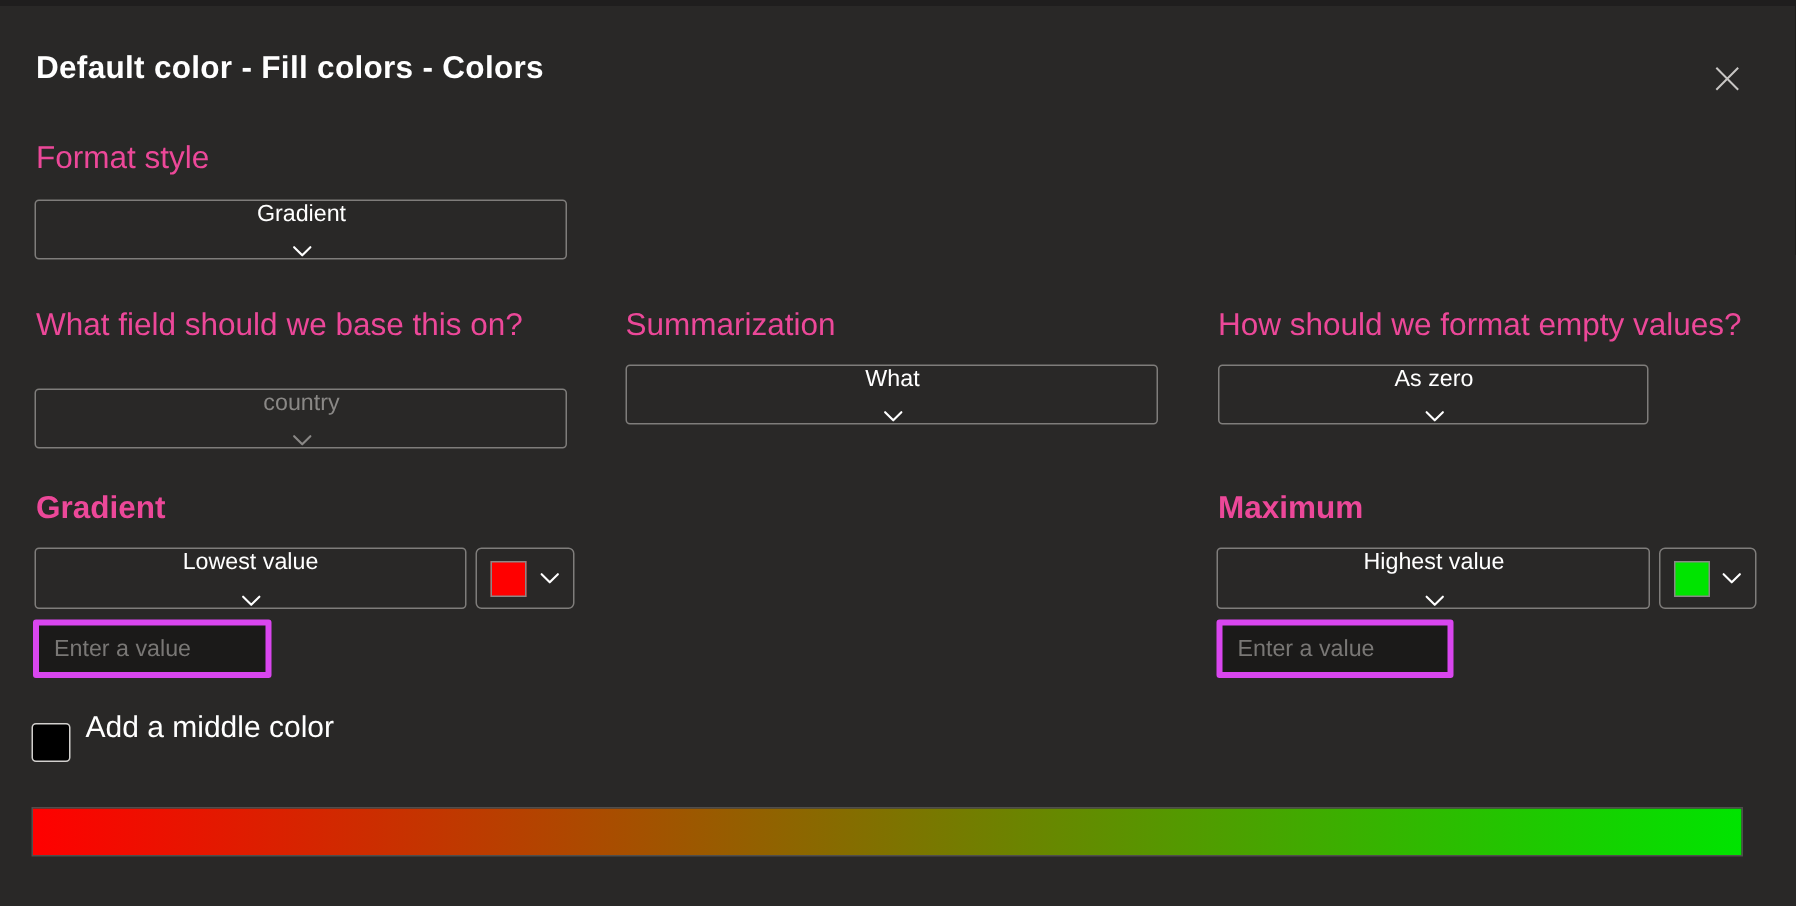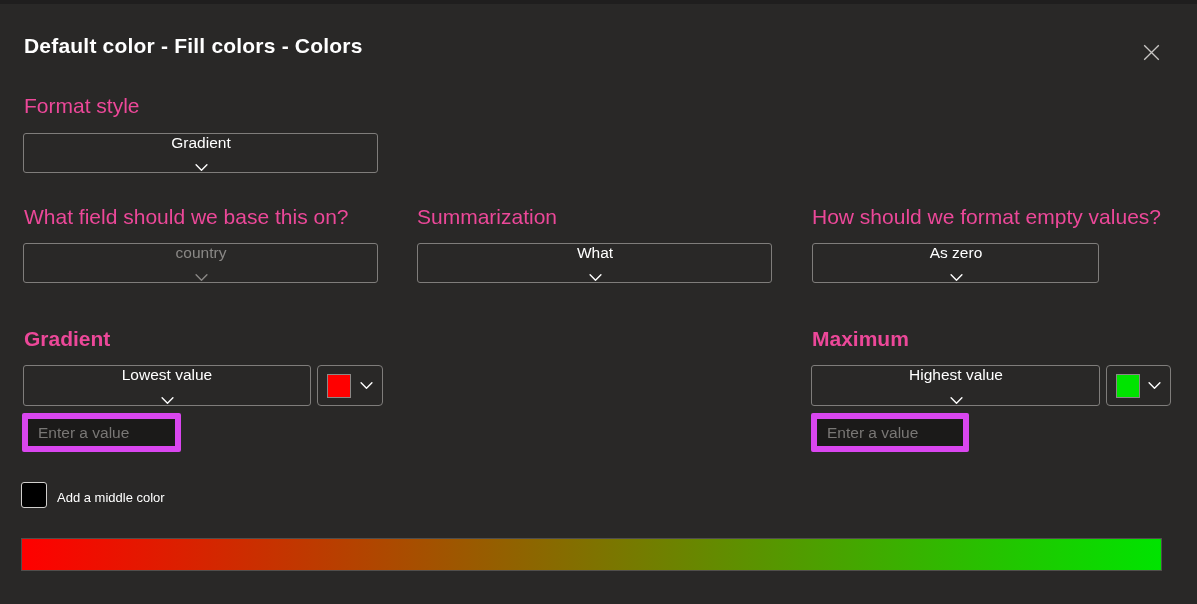--- a/index.html
+++ b/index.html
@@ -78,43 +78,43 @@
   .swatch-square {
     width: 24px; height: 24px;
     border: 1px solid #8a8886;
   }
 
   .value-input {
     position: absolute;
     height: 39px;
     width: 159px;
     background: #1b1a19;
-    border: 6px solid #d946ef;
+    border: 4px solid #d946ef;
     border-radius: 2px;
     padding: 12px 10px;
     font-size: 15.5px;
     font-family: "Liberation Sans", sans-serif;
     color: #d0cece;
     outline: none;
   }
   .value-input::placeholder { color: #797775; opacity: 1; }
 
   .checkbox {
     position: absolute;
     left: 21px; top: 482px;
     width: 26px; height: 26px;
     background: #000000;
     border: 1px solid #d2d0ce;
     border-radius: 3px;
     cursor: pointer;
   }
   .checkbox-label {
     position: absolute;
-    left: 57px; top: 490px;
-    font-size: 13px;
+    left: 57px; top: 474px;
+    font-size: 20px;
     color: #ffffff;
   }
 
   .gradient-bar {
     position: absolute;
     left: 21px; top: 538px;
     width: 1141px; height: 33px;
     border: 1px solid #504e4c;
   }
 </style>
@@ -137,21 +137,21 @@
     <span>Gradient</span>
     <svg class="chev" viewBox="0 0 12 8">
         <path d="M1 1.5 L6 6.5 L11 1.5"></path>
       </svg>
   </div>
 
   <div class="field-label" style="left:24px; top:205px;">What field should we base this on?</div>
   <div class="field-label" style="left:417px; top:205px;">Summarization</div>
   <div class="field-label" style="left:812px; top:205px;">How should we format empty values?</div>
 
-  <div class="dd disabled" style="left:23px; top:243px; width:355px;">
+  <div class="dd disabled" style="left:23px; top:259px; width:355px;">
     <span>country</span>
     <svg class="chev" viewBox="0 0 12 8">
         <path d="M1 1.5 L6 6.5 L11 1.5"></path>
       </svg>
   </div>
   <div class="dd" style="left:417px; top:243px; width:355px;">
     <span>What</span>
     <svg class="chev" viewBox="0 0 12 8">
         <path d="M1 1.5 L6 6.5 L11 1.5"></path>
       </svg>

